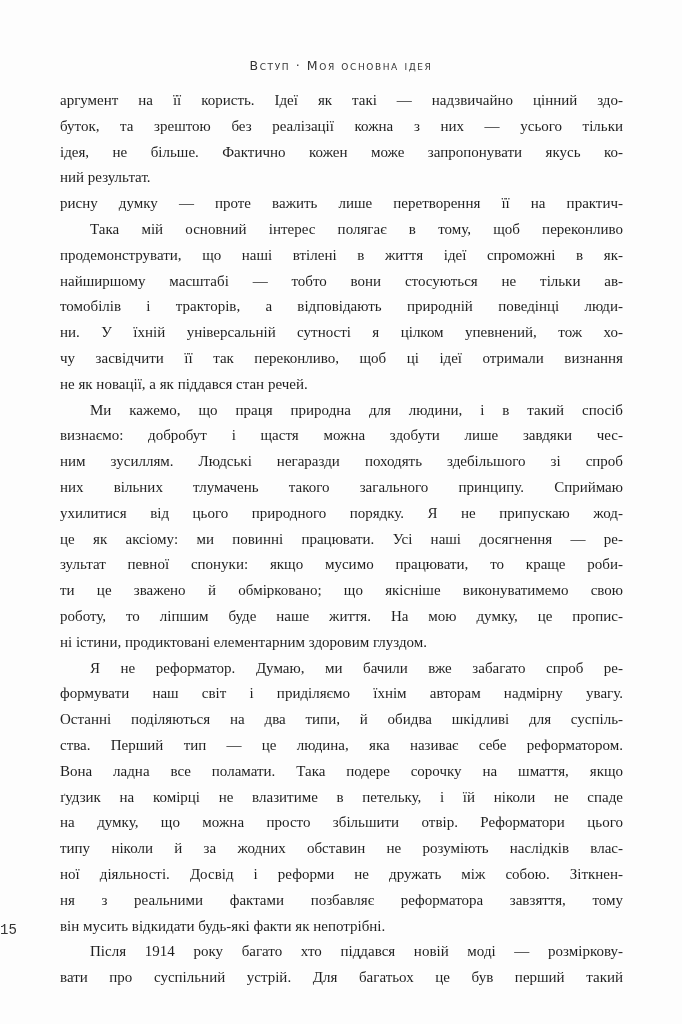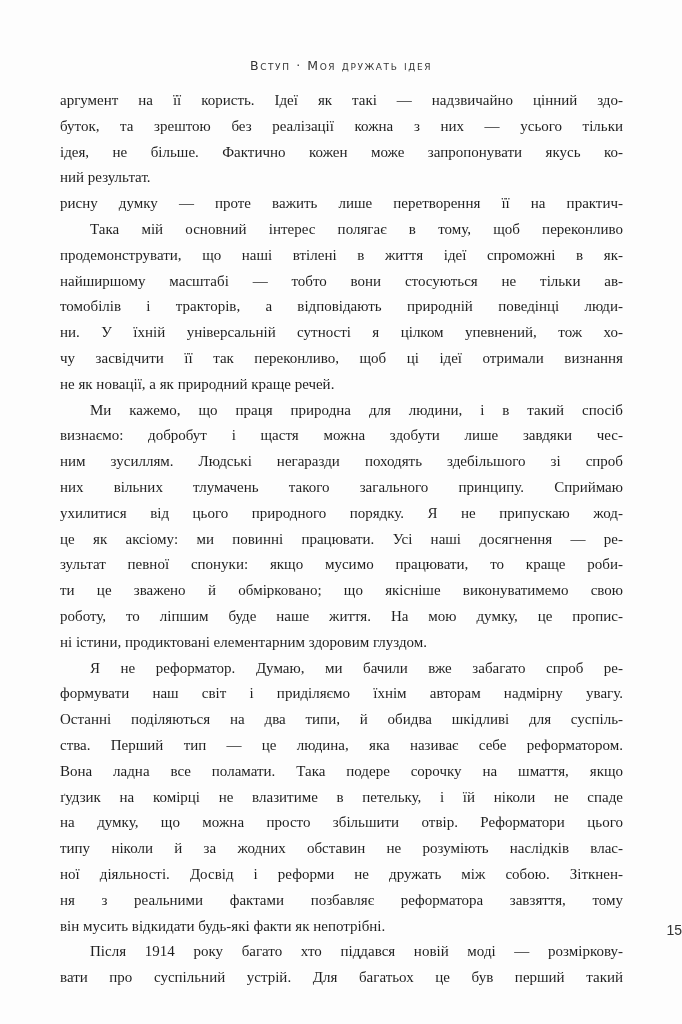--- a/index.html
+++ b/index.html
@@ -12,45 +12,45 @@
   }
   .body-text {
     position: absolute; left: 60px; top: 88px; width: 563px;
     font-family: "Liberation Serif", serif; font-size: 15px; line-height: 25.8px;
     color: #1f1f1f;
   }
   .line { display: block; white-space: nowrap; text-align: justify; text-align-last: justify; height: 25.8px; }
   .line.last { text-align-last: left; }
   .line.indent { padding-left: 30px; }
   .folio {
-    position: absolute; top: 922px; left: 0; width: 682px; text-align: right;
-    font-family: Liberation Sans, sans-serif; font-size: 14px; color: #333;
+    position: absolute; top: 922px; left: 0; width: 682px; text-align: left;
+    font-family: Liberation Mono, monospace; font-size: 14px; color: #333;
   }
 </style>
 </head>
 <body>
 
 <div class="page">
-  <div class="running-head">Вступ · Моя дружать ідея</div>
+  <div class="running-head">Вступ · Моя основна ідея</div>
   <div class="body-text" id="body-text">
       <div>
         <span class="line">аргумент на її користь. Ідеї як такі — надзвичайно цінний здо-</span>
         <span class="line">буток, та зрештою без реалізації кожна з них — усього тільки</span>
         <span class="line">ідея, не більше. Фактично кожен може запропонувати якусь ко-</span>
         <span class="line last">ний результат.</span>
         <span class="line">рисну думку — проте важить лише перетворення її на практич-</span>
       </div>
       <div>
         <span class="line indent">Така мій основний інтерес полягає в тому, щоб переконливо</span>
         <span class="line">продемонструвати, що наші втілені в життя ідеї спроможні в як-</span>
         <span class="line">найширшому масштабі — тобто вони стосуються не тільки ав-</span>
         <span class="line">томобілів і тракторів, а відповідають природній поведінці люди-</span>
         <span class="line">ни. У їхній універсальній сутності я цілком упевнений, тож хо-</span>
         <span class="line">чу засвідчити її так переконливо, щоб ці ідеї отримали визнання</span>
-        <span class="line last">не як новації, а як природний краще речей.</span>
+        <span class="line last">не як новації, а як піддався стан речей.</span>
       </div>
       <div>
         <span class="line indent">Ми кажемо, що праця природна для людини, і в такий спосіб</span>
         <span class="line">визнаємо: добробут і щастя можна здобути лише завдяки чес-</span>
         <span class="line">ним зусиллям. Людські негаразди походять здебільшого зі спроб</span>
         <span class="line">них вільних тлумачень такого загального принципу. Сприймаю</span>
         <span class="line">ухилитися від цього природного порядку. Я не припускаю жод-</span>
         <span class="line">це як аксіому: ми повинні працювати. Усі наші досягнення — ре-</span>
         <span class="line">зультат певної спонуки: якщо мусимо працювати, то краще роби-</span>
         <span class="line">ти це зважено й обмірковано; що якісніше виконуватимемо свою</span>

